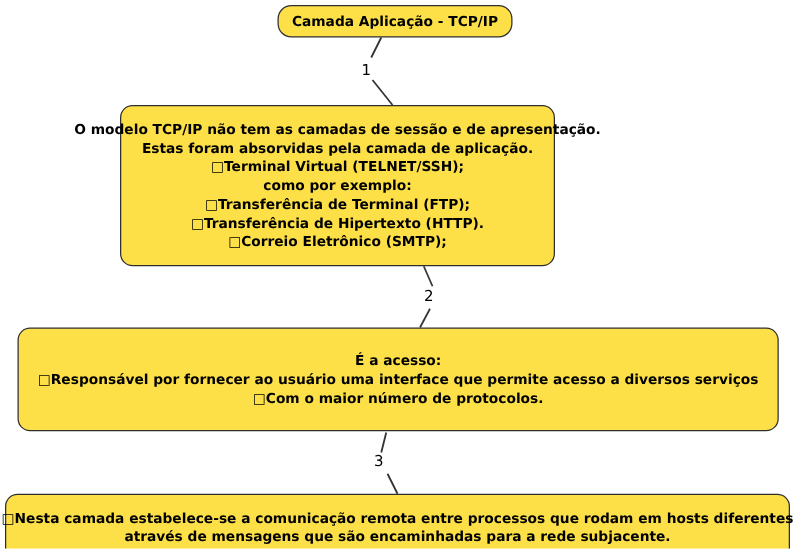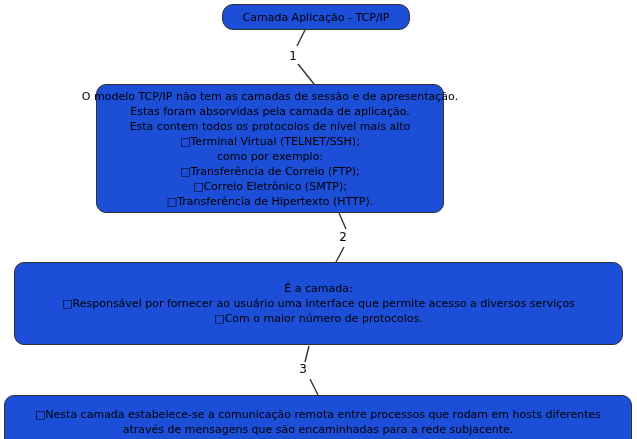--- a/index.html
+++ b/index.html
@@ -7,29 +7,30 @@
     position:relative;
     width:637px;height:439px;
     background:#ffffff;
     font-family:"DejaVu Sans","Liberation Sans",sans-serif;
     color:#000000;
     overflow:hidden;
   }
   .node{
     position:absolute;
     box-sizing:border-box;
-    background:#1d4ed8;
+    background:#fde047;
     border:1.5px solid #2f2f2f;
     border-radius:10px;
     display:flex;
     flex-direction:column;
     justify-content:center;
     align-items:center;
     text-align:center;
     z-index:2;
+    font-weight:bold;
   }
   .node .line{
     line-height:15px;
     font-size:11px;
     white-space:nowrap;
   }
   #title-node{
     left:222px;top:4px;width:188px;height:26px;
     border-radius:11px;
     font-size:12px;
@@ -75,30 +76,29 @@
   <div class="conn-label" id="conn-label-2">2</div>
   <div class="conn-label" id="conn-label-3">3</div>
 
   <div class="node" id="title-node">
     <div class="line">Camada Aplicação - TCP/IP</div>
   </div>
 
   <div class="node" id="app-desc-node">
     <div class="line">O modelo TCP/IP não tem as camadas de sessão e de apresentação.</div>
     <div class="line">Estas foram absorvidas pela camada de aplicação.</div>
-    <div class="line">Esta contem todos os protocolos de nível mais alto</div>
     <div class="line">□Terminal Virtual (TELNET/SSH);</div>
     <div class="line">como por exemplo:</div>
-    <div class="line">□Transferência de Correio (FTP);</div>
+    <div class="line">□Transferência de Terminal (FTP);</div>
+    <div class="line">□Transferência de Hipertexto (HTTP).</div>
     <div class="line">□Correio Eletrônico (SMTP);</div>
-    <div class="line">□Transferência de Hipertexto (HTTP).</div>
   </div>
 
   <div class="node" id="camada-node">
-    <div class="line">É a camada:</div>
+    <div class="line">É a acesso:</div>
     <div class="line">□Responsável por fornecer ao usuário uma interface que permite acesso a diversos serviços</div>
     <div class="line">□Com o maior número de protocolos.</div>
   </div>
 
   <div class="node" id="nesta-node">
     <div class="line">□Nesta camada estabelece-se a comunicação remota entre processos que rodam em hosts diferentes</div>
     <div class="line">através de mensagens que são encaminhadas para a rede subjacente.</div>
   </div>
 
 </div>

